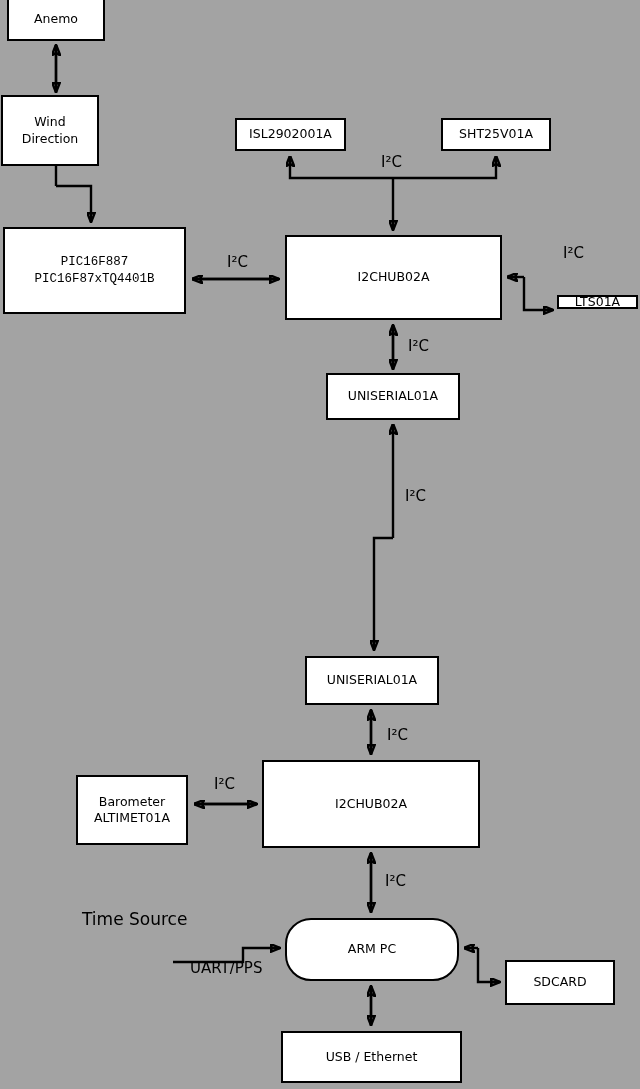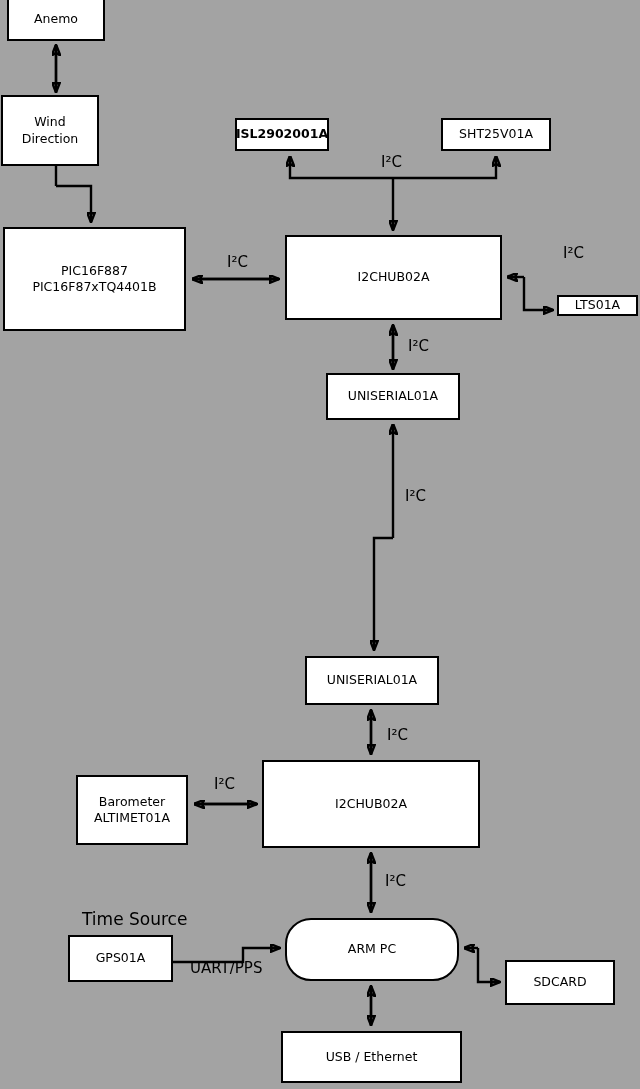--- a/index.html
+++ b/index.html
@@ -109,41 +109,40 @@
 
     <line x1="371" y1="1026" x2="371" y2="986" marker-end="url(#arrow)"></line>
     <line x1="371" y1="985" x2="371" y2="1025" marker-end="url(#arrow)"></line>
   </svg>
 
   <div class="node" style="left:7px; top:-2px; width:98px; height:43px;">Anemo</div>
 
   <div class="node" style="left:1px; top:95px; width:98px; height:71px;">Wind
 Direction</div>
 
-  <div class="node" style="left:3px; top:227px; width:183px; height:104px;">PIC16F887
+  <div class="node" style="left:3px; top:227px; width:183px; height:87px;font-family:Liberation Mono, monospace;">PIC16F887
 PIC16F87xTQ4401B</div>
 
-  <div class="node" style="left:235px; top:118px; width:94px; height:33px;font-weight:bold;">ISL2902001A</div>
+  <div class="node" style="left:235px; top:118px; width:111px; height:33px;">ISL2902001A</div>
 
   <div class="node" style="left:441px; top:118px; width:110px; height:33px;">SHT25V01A</div>
 
   <div class="node" style="left:285px; top:235px; width:217px; height:85px;">I2CHUB02A</div>
 
-  <div class="node" style="left:557px; top:295px; width:81px; height:21px;">LTS01A</div>
+  <div class="node" style="left:557px; top:295px; width:81px; height:14px;">LTS01A</div>
 
   <div class="node" style="left:326px; top:373px; width:134px; height:47px;">UNISERIAL01A</div>
 
   <div class="node" style="left:305px; top:656px; width:134px; height:49px;">UNISERIAL01A</div>
 
   <div class="node" style="left:262px; top:760px; width:218px; height:88px;">I2CHUB02A</div>
 
   <div class="node" style="left:76px; top:775px; width:112px; height:70px;">Barometer
 ALTIMET01A</div>
 
-  <div class="node" style="left:68px; top:935px; width:105px; height:47px;">GPS01A</div>
 
   <div class="node" style="left:285px; top:918px; width:174px; height:63px;border-radius:26px;">ARM PC</div>
 
   <div class="node" style="left:505px; top:960px; width:110px; height:45px;">SDCARD</div>
 
   <div class="node" style="left:281px; top:1031px; width:181px; height:52px;">USB / Ethernet</div>
 
   <div class="edge-label" style="left:381px; top:153px;">I²C</div>
 
   <div class="edge-label" style="left:227px; top:253px;">I²C</div>

